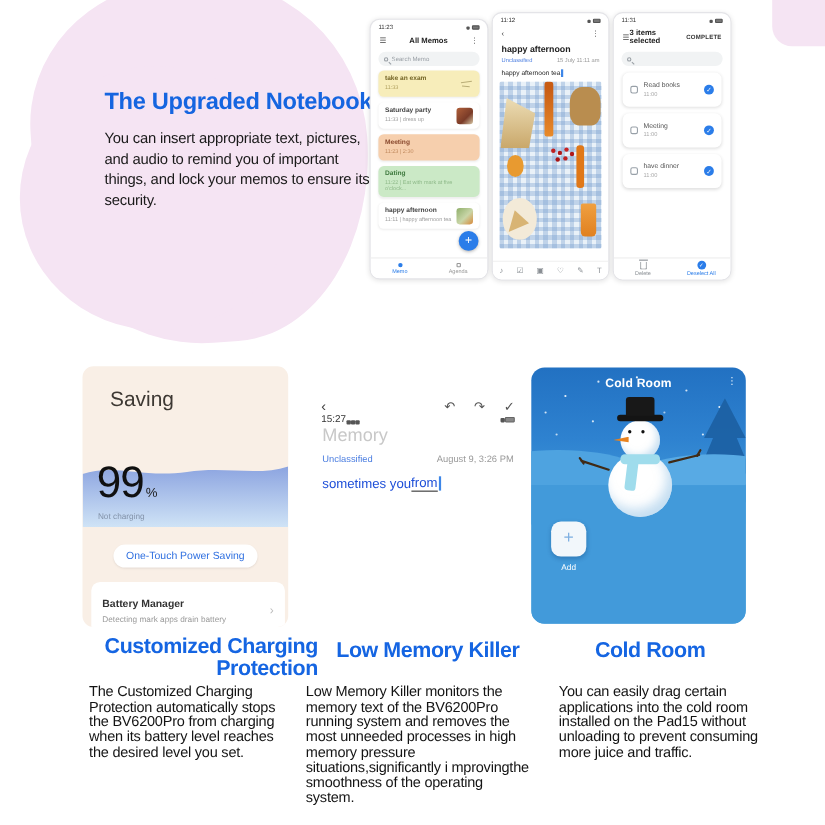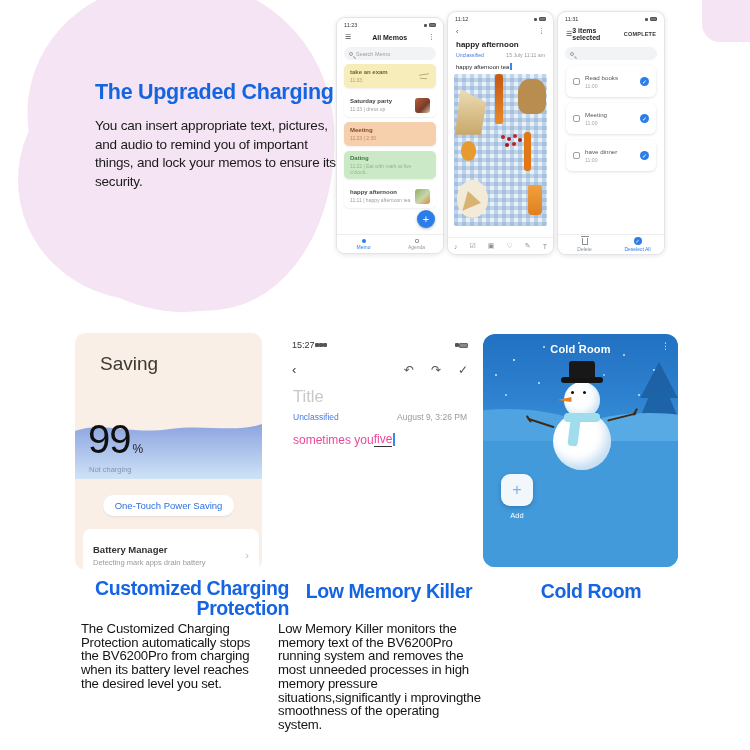--- a/index.html
+++ b/index.html
@@ -104,31 +104,31 @@
   .bat-status{position:absolute;left:14px;top:132px;font-size:7.5px;color:#8494ab;text-align:right;}
   .pill{position:absolute;left:50%;transform:translateX(-50%);top:162px;background:#fff;border-radius:12px;height:21px;padding:0 12px;display:flex;align-items:center;font-size:9.5px;color:#2e6fe0;box-shadow:0 1px 2px rgba(0,0,0,.08);white-space:nowrap;}
   .mgr{position:absolute;left:8px;top:196px;width:176px;height:52px;background:#fff;border-radius:8px;padding:1px 10px;display:flex;align-items:center;}
   .mgr .tx .t{font-size:9.5px;color:#333;font-weight:bold;}
   .mgr .tx .s{font-size:7.5px;color:#9a9a9a;margin-top:3px;}
   .mgr .chev{margin-left:auto;color:#bbb;font-size:11px;}
 
   
   #editor{position:absolute;left:280px;top:332px;width:200px;height:238px;background:#fff;}
   .ed-status{position:absolute;left:12px;right:12px;top:8px;display:flex;justify-content:space-between;align-items:center;font-size:9px;color:#333;}
-  .ed-sicons{display:flex;gap:0;align-items:center;}
+  .ed-sicons{display:flex;gap:0;align-items:flex-end;margin-top:36px;}
   .ed-dot{width:4px;height:4px;background:#555;border-radius:1px;}
   .ed-batt{width:9px;height:5px;border:1px solid #666;border-radius:1px;background:#888;}
   .ed-nav{position:absolute;left:12px;right:12px;top:30px;display:flex;justify-content:space-between;align-items:center;color:#444;}
   .ed-back{font-size:13px;}
   .ed-tools{display:flex;gap:17px;font-size:12px;color:#555;}
   .ed-title{position:absolute;left:13px;top:55px;font-size:16.5px;color:#c8c8c8;}
   .ed-meta{position:absolute;left:13px;right:13px;top:80px;display:flex;justify-content:space-between;font-size:8.5px;}
   .ed-cat{color:#4a7de0;}
   .ed-date{color:#9a9a9a;}
-  .ed-body{position:absolute;left:13px;top:100px;font-size:12px;color:#ec4899;display:flex;align-items:center;}
+  .ed-body{position:absolute;left:13px;top:100px;font-size:12px;color:#1d4ed8;display:flex;align-items:center;}
   .composing{border-bottom:1px solid #333;}
   .caret{width:2px;height:13px;background:#3d86e8;display:inline-block;margin-left:1px;}
 
   
   #coldroom{position:absolute;left:483px;top:334px;width:195px;height:233px;border-radius:12px;overflow:hidden;
     background:linear-gradient(180deg,#2271c2 0%,#2e82d0 28%,#3f97d8 48%,#46a0dc 100%);}
   .cr-title{position:absolute;left:0;right:0;top:9px;text-align:center;color:#fff;font-size:11px;font-weight:bold;letter-spacing:.2px;}
   .cr-more{position:absolute;right:8px;top:7px;color:#eaf4fc;font-size:9px;}
   .snow{position:absolute;left:0;top:0;width:2px;height:2px;border-radius:50%;background:rgba(255,255,255,.95);
     box-shadow:30px 25px 0 0 rgba(255,255,255,.9),60px 12px 0 0 rgba(255,255,255,.8),95px 8px 0 0 rgba(255,255,255,.9),
@@ -176,21 +176,21 @@
 </style>
 </head>
 <body>
 
 <div id="page">
 
   <div class="blob"></div>
   <div class="blob2"></div>
   <div class="corner-blob"></div>
 
-  <div class="intro-h">The Upgraded Charging</div>
+  <div class="intro-h">The Upgraded Notebook</div>
   <div class="intro-b">You can insert appropriate text, pictures, and audio to remind you of important things, and lock your memos to ensure its security.</div>
 
   <div id="phone1" class="phone">
     <div class="pstatus">
       <span>11:23</span>
       <span class="sicons">
           <span class="sdot"></span>
           <span class="sbatt"></span>
         </span>
     </div>
@@ -386,28 +386,28 @@
         </span>
     </div>
     <div class="ed-nav">
       <span class="ed-back">‹</span>
       <span class="ed-tools">
         <span>↶</span>
         <span>↷</span>
         <span>✓</span>
       </span>
     </div>
-    <div class="ed-title">Title</div>
+    <div class="ed-title">Memory</div>
     <div class="ed-meta">
       <span class="ed-cat">Unclassified</span>
       <span class="ed-date">August 9, 3:26 PM</span>
     </div>
     <div class="ed-body">
       <span>sometimes you </span>
-        <span class="composing">five</span>
+        <span class="composing">from</span>
         <span class="caret"></span>
     </div>
   </div>
 
   <div id="coldroom">
     <div class="snow"></div>
     <div class="tree tree-big"></div>
     <div class="tree tree-s1"></div>
     <div class="tree tree-s2"></div>
     <div class="tree tree-s3"></div>
@@ -433,14 +433,15 @@
     </div>
     <div class="add-tile">+</div>
     <div class="add-label">Add</div>
   </div>
 
   <div id="f1h" class="feat-h">Customized Charging Protection</div>
   <div id="f1b" class="feat-b">The Customized Charging Protection automatically stops the BV6200Pro from charging when its battery level reaches the desired level you set.</div>
   <div id="f2h" class="feat-h">Low Memory Killer</div>
   <div id="f2b" class="feat-b">Low Memory Killer monitors the memory text of the BV6200Pro running system and removes the  most unneeded processes in high memory pressure situations,significantly i mprovingthe smoothness of the operating system.</div>
   <div id="f3h" class="feat-h">Cold Room</div>
+  <div id="f3b" class="feat-b">You can easily drag certain applications into the cold room installed on the Pad15 without unloading to prevent consuming more  juice and traffic.</div>
 
 </div>
 
 </body></html>

